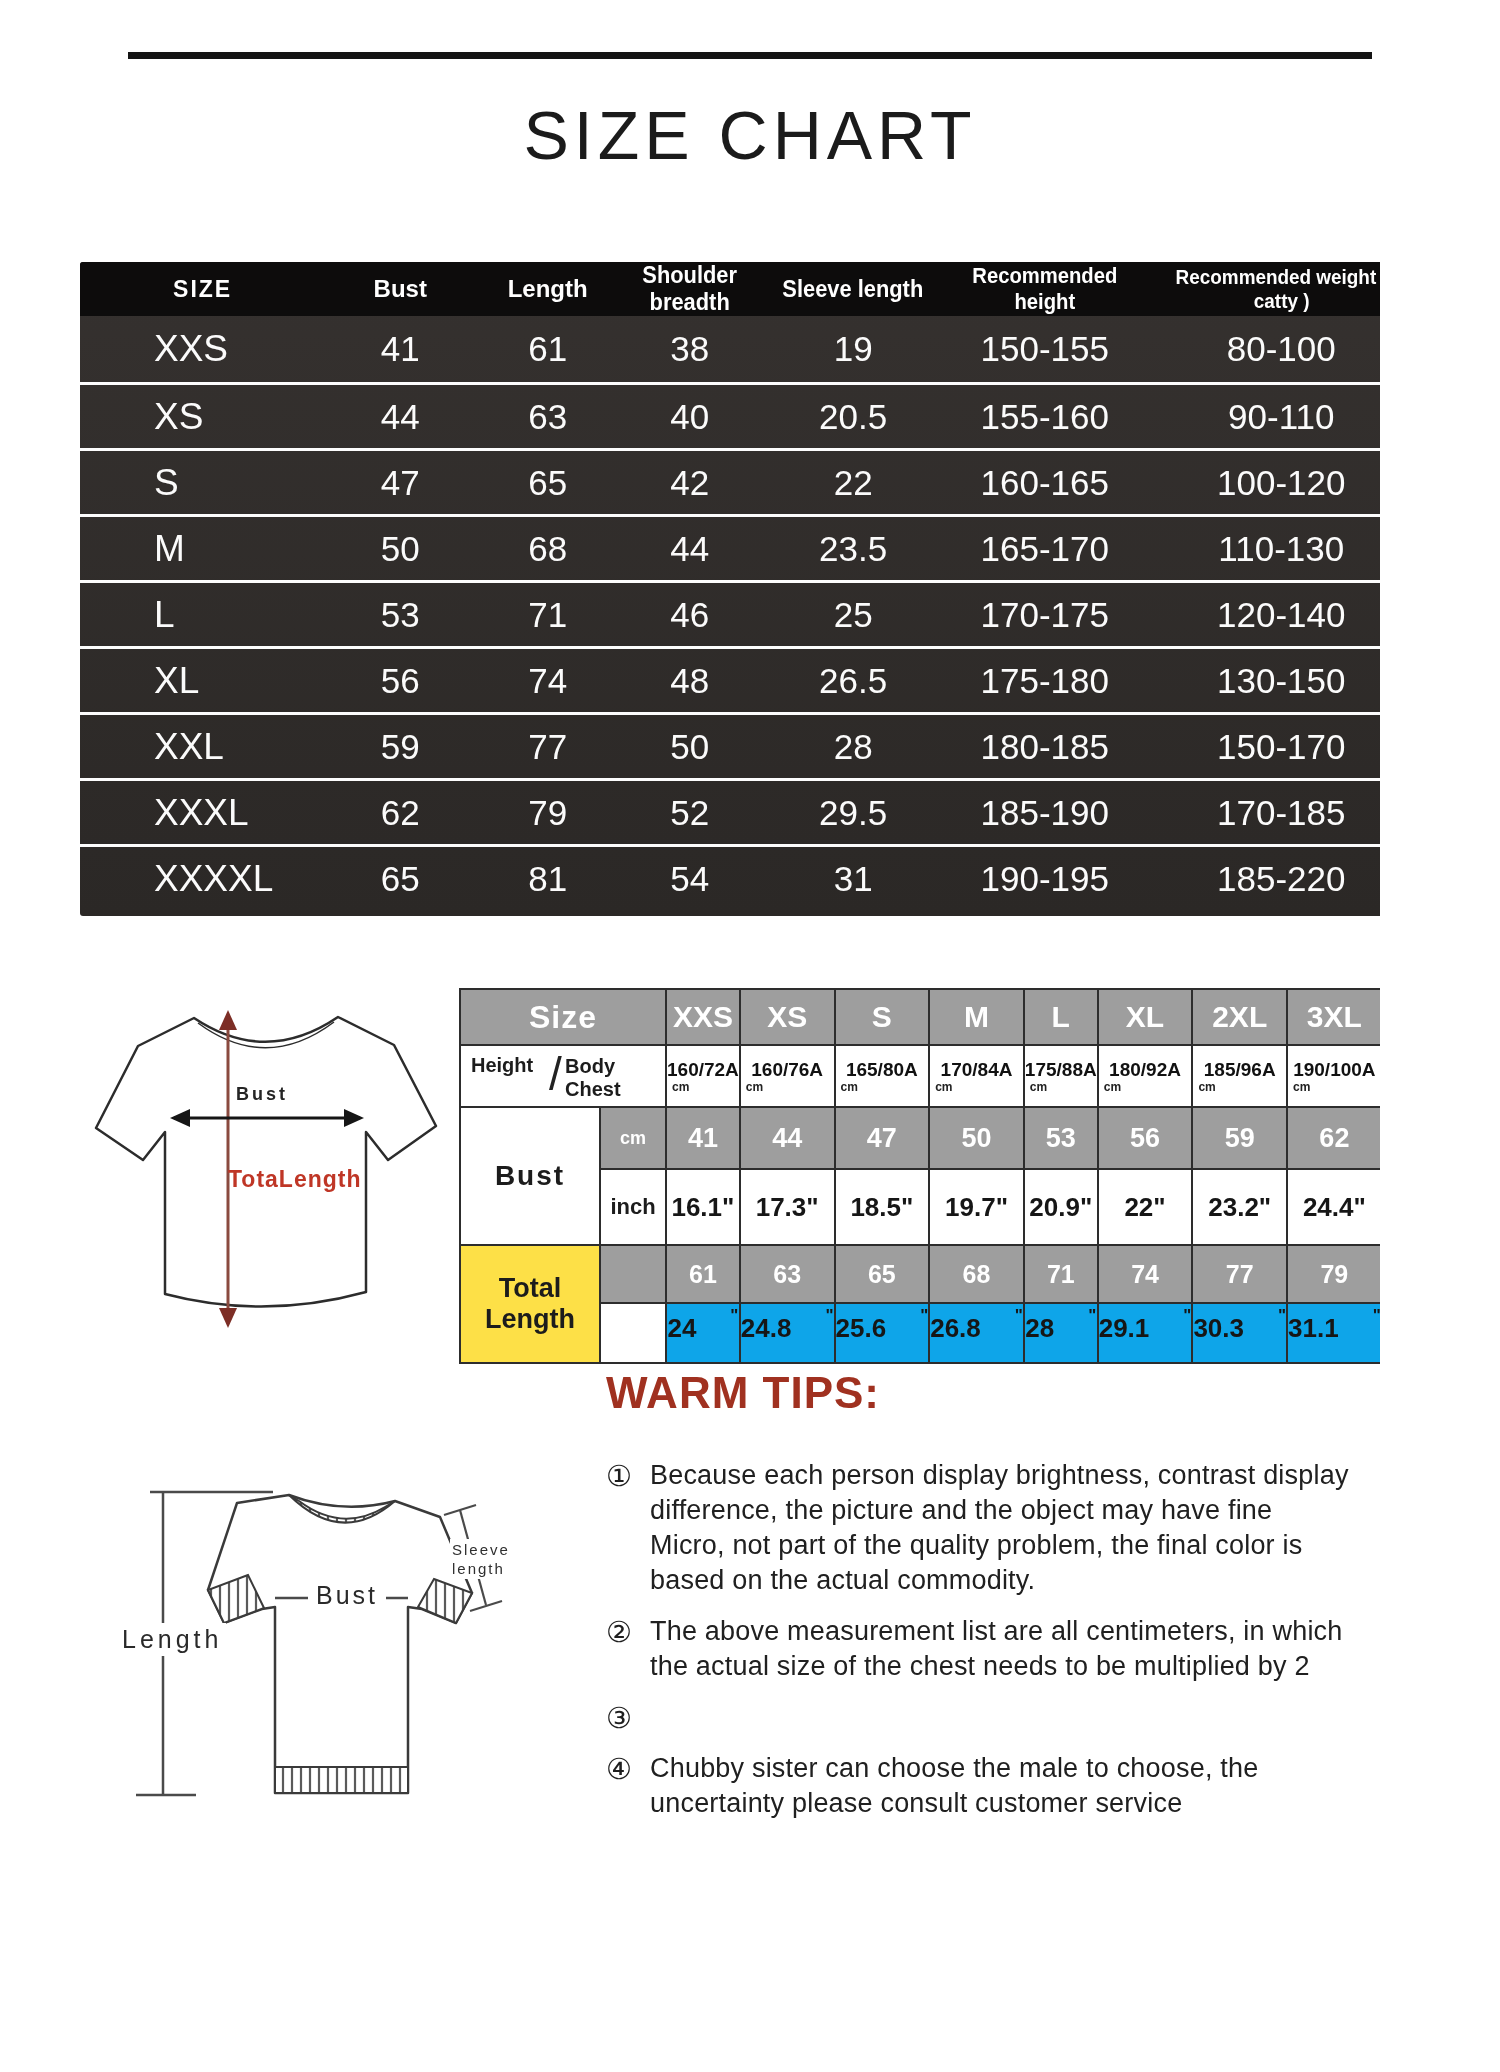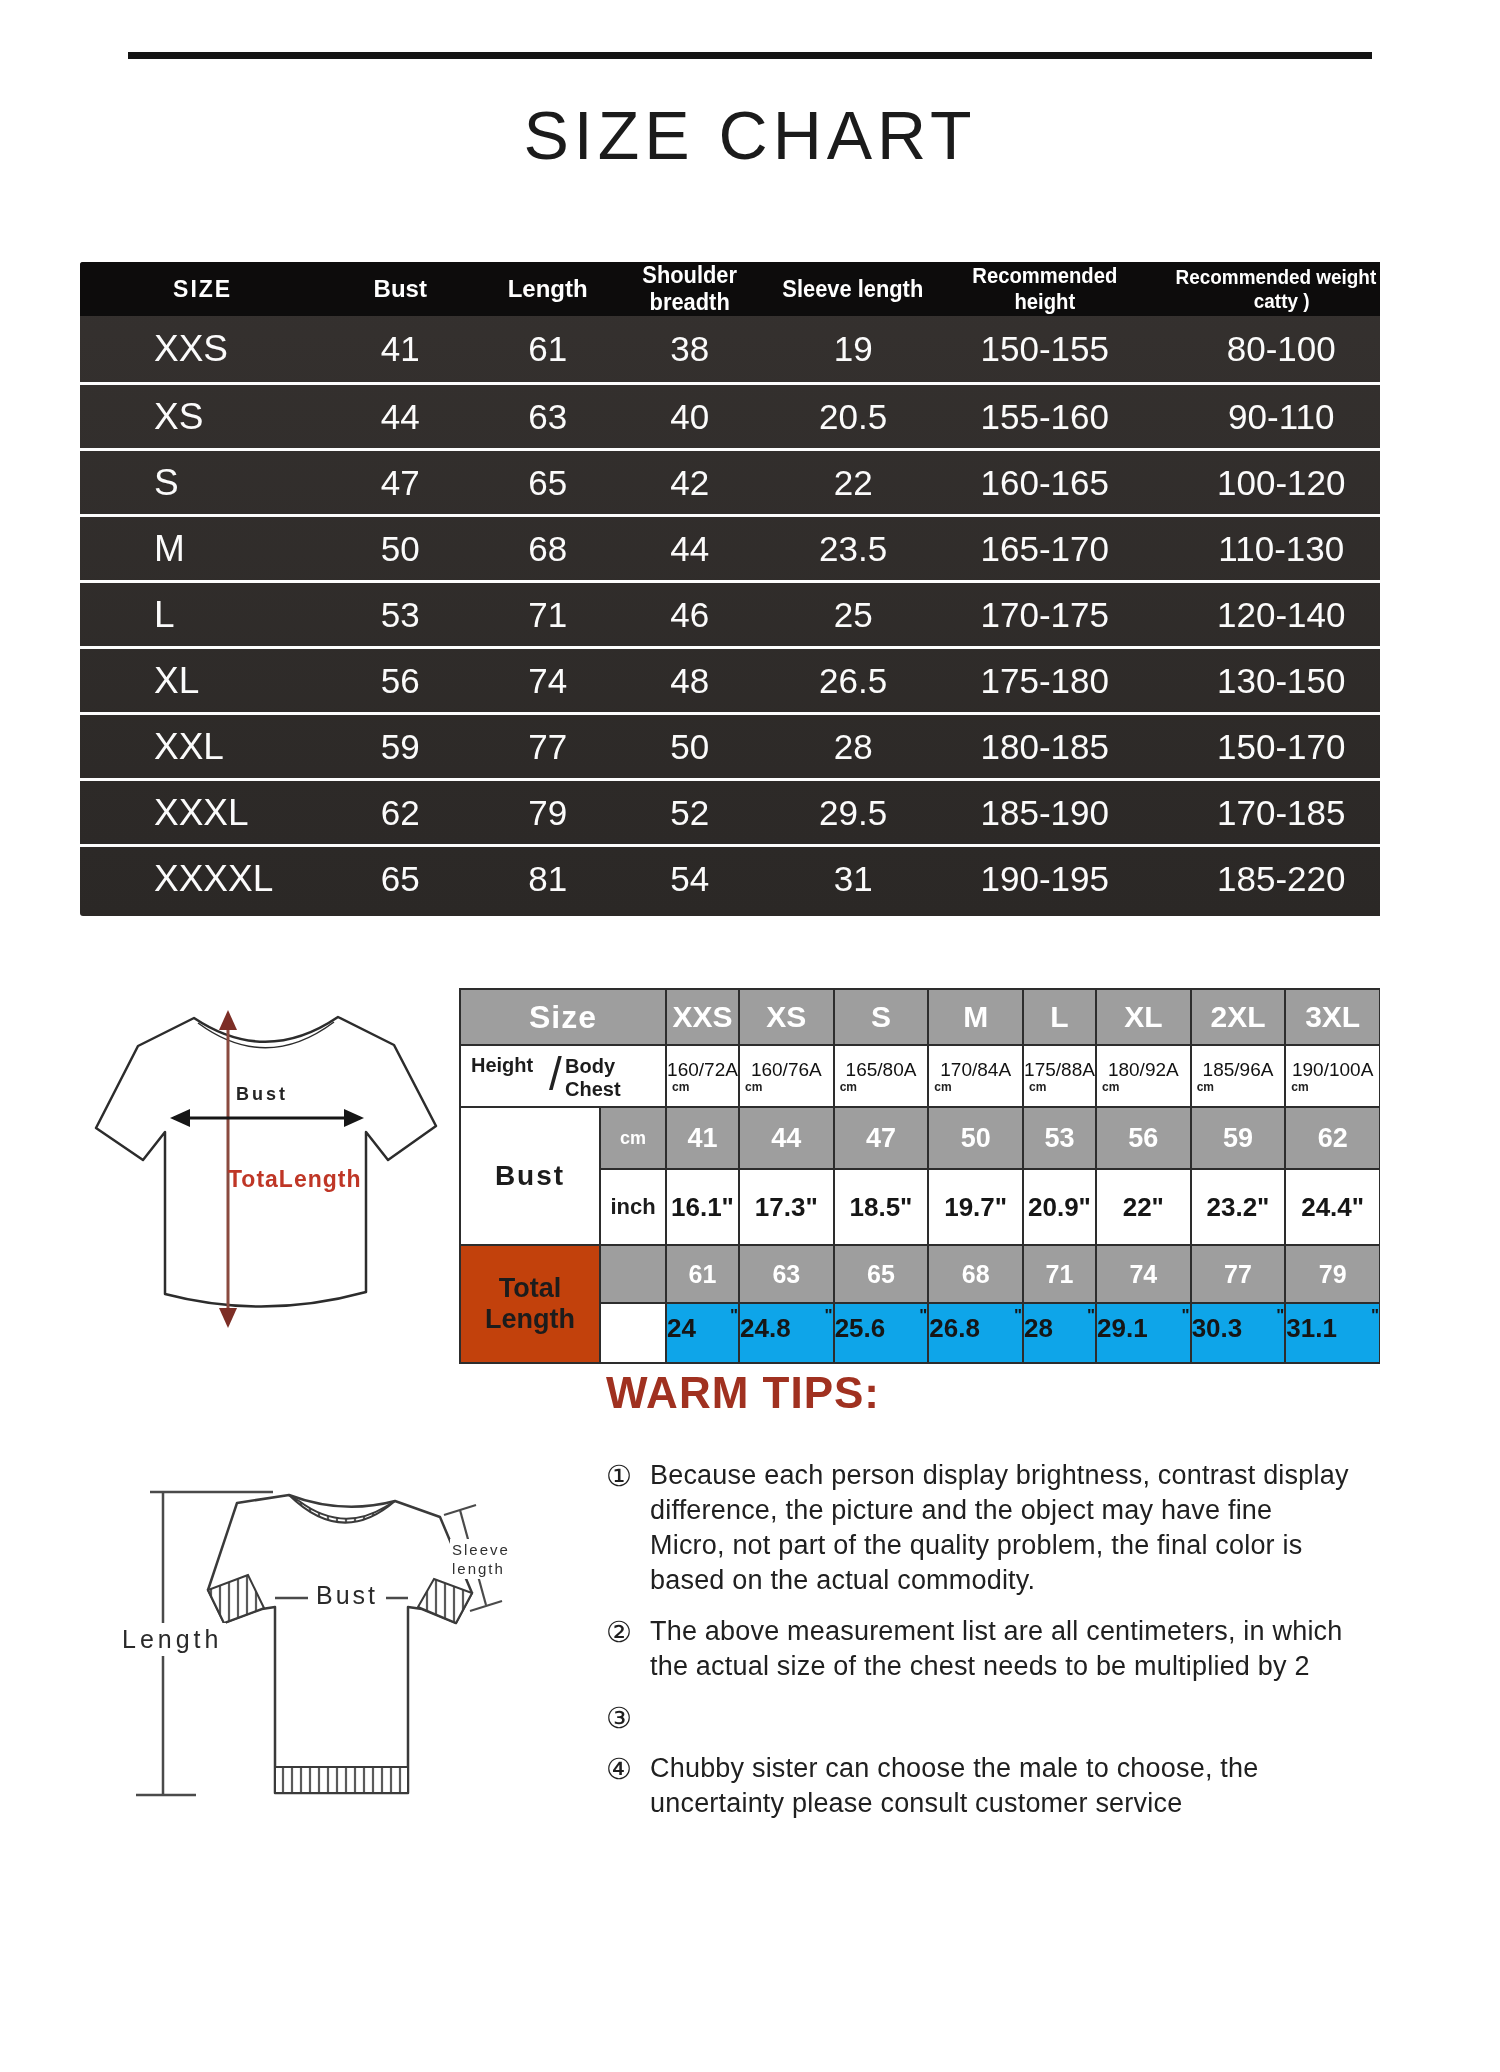--- a/index.html
+++ b/index.html
@@ -42,28 +42,28 @@
         border:1px solid #2d2d2d;background:#fff;}
   .detail-table > div{border:1px solid #2d2d2d;display:flex;align-items:center;justify-content:center;box-sizing:border-box;}
   .g{background:#9e9e9e;}
   .dt-size{grid-column:1/3;grid-row:1;font-size:32px;font-weight:700;color:#fff;letter-spacing:1px;}
   .dt-sizehead{grid-row:1;font-size:30px;font-weight:700;color:#fff;}
   .dt-hb{grid-column:1/3;grid-row:2;position:relative;background:#fff;}
   .dt-hb .hb-h{position:absolute;left:10px;top:8px;font-size:20px;font-weight:700;}
   .dt-hb .hb-s{position:absolute;left:88px;top:2px;font-size:46px;font-weight:400;color:#222;line-height:52px;}
   .dt-hb .hb-b{position:absolute;left:104px;bottom:5px;font-size:20px;font-weight:700;}
   .dt-hbv{grid-row:2;flex-direction:column;justify-content:center;background:#fff;}
-  .dt-hbv .v{font-size:19px;font-weight:400;color:#111;}
+  .dt-hbv .v{font-size:19px;font-weight:700;color:#111;}
   .dt-hbv .u{font-size:12px;font-weight:700;color:#222;align-self:flex-start;padding-left:5px;margin-top:-1px;}
   .dt-bust{grid-column:1;grid-row:3/5;font-size:28px;font-weight:700;letter-spacing:2px;background:#fff;}
   .dt-cm{grid-column:2;grid-row:3;font-size:18px;font-weight:700;color:#fff;}
   .dt-bcm{grid-row:3;font-size:27px;font-weight:700;color:#fff;}
   .dt-inch{grid-column:2;grid-row:4;font-size:22px;font-weight:700;background:#fff;}
   .dt-binch{grid-row:4;font-size:26px;font-weight:700;color:#161616;background:#fff;}
-  .dt-total{grid-column:1;grid-row:5/7;font-size:27px;font-weight:700;line-height:31px;white-space:pre-line;text-align:center;background:#c2410c;}
+  .dt-total{grid-column:1;grid-row:5/7;font-size:27px;font-weight:700;line-height:31px;white-space:pre-line;text-align:center;background:#fde047;}
   .dt-ecm{grid-column:2;grid-row:5;}
   .dt-tcm{grid-row:5;font-size:25px;font-weight:700;color:#fff;}
   .dt-einch{grid-column:2;grid-row:6;background:#fff;}
   .dt-tinch{grid-row:6;font-size:26px;font-weight:700;color:#161616;background:#0ea5e9;align-items:flex-end;padding-bottom:10px;gap:32px;}
   .dt-tinch sup{font-size:17px;margin-left:2px;transform:translateY(-12px);}
 
   
   .tips{position:absolute;left:606px;top:1368px;width:840px;}
   .tips h2{margin:0 0 40px 0;font-size:44px;font-weight:700;color:#a03120;letter-spacing:1px;}
   .tip{display:flex;margin-bottom:16px;}

